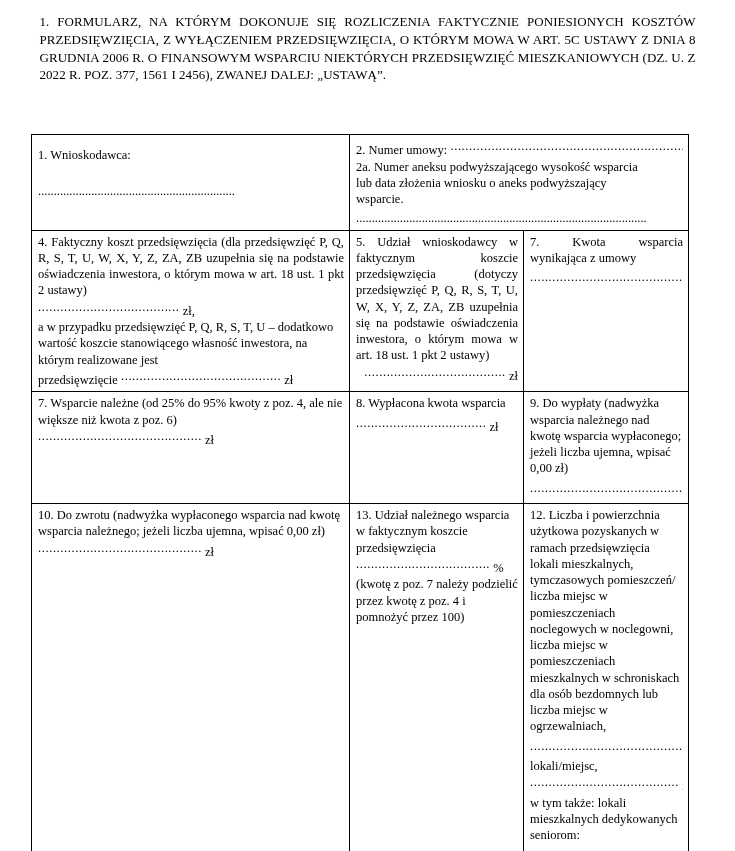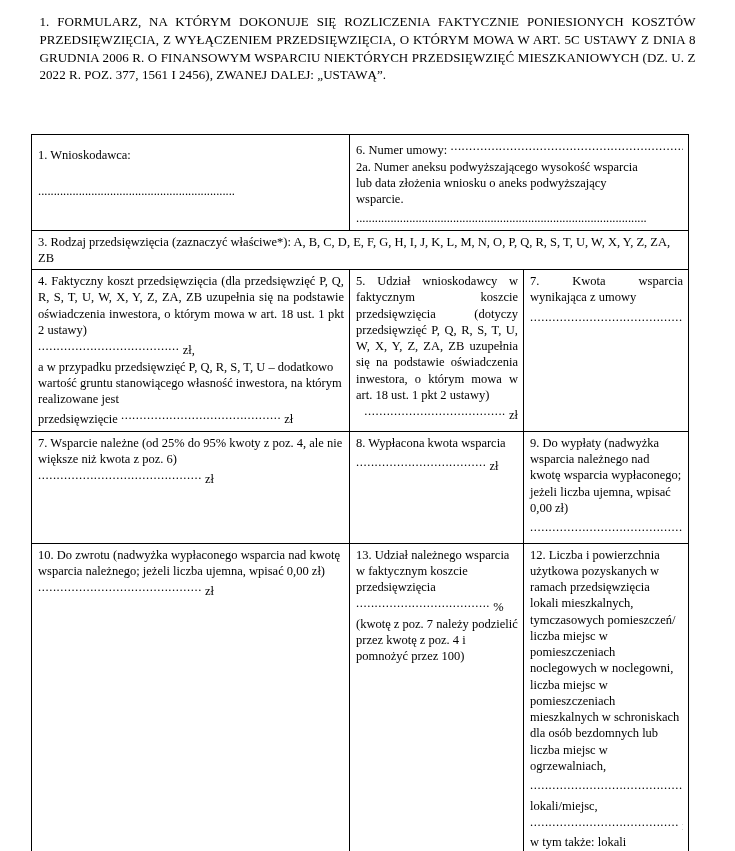--- a/index.html
+++ b/index.html
@@ -114,40 +114,35 @@
     <tbody>
 
       <tr>
         <td style="height:84px;">
           <span class="spacer-2"></span>
           <span class="cell-inner">1. Wnioskodawca:</span>
           <span class="spacer-3"></span>
           <span class="dotline">...............................................................</span>
         </td>
         <td colspan="2">
-          <span class="dotline"><span>6. Numer umowy:</span> <span class="dots">.................................................................</span></span>
+          <span class="dotline"><span>2. Numer umowy:</span> <span class="dots">.................................................................</span></span>
           <span class="cell-inner">2a. Numer aneksu podwyższającego wysokość wsparcia</span>
           <span class="cell-inner">lub data złożenia wniosku o aneks podwyższający</span>
           <span class="cell-inner">wsparcie.</span>
           <span class="spacer-1"></span>
           <span class="dotline">.............................................................................................</span>
         </td>
       </tr>
 
-      <tr>
-        <td colspan="3">
-          <span class="cell-inner">3. Rodzaj przedsięwzięcia (zaznaczyć właściwe*): A, B, C, D, E, F, G, H, I, J, K, L, M, N, O, P, Q, R, S, T, U, W, X, Y, Z, ZA, ZB</span>
-        </td>
-      </tr>
 
       <tr>
         <td style="height:150px;">
           <span class="cell-inner just">4. Faktyczny koszt przedsięwzięcia (dla przedsięwzięć P, Q, R, S, T, U, W, X, Y, Z, ZA, ZB uzupełnia się na podstawie oświadczenia inwestora, o którym mowa w art. 18 ust. 1 pkt 2 ustawy)</span>
           <span class="dotrow"><span class="dots">......................................</span> <span class="unit">zł,</span></span>
-          <span class="cell-inner">a w przypadku przedsięwzięć P, Q, R, S, T, U – dodatkowo wartość gruntu stanowiącego własność inwestora, na którym realizowane jest</span>
+          <span class="cell-inner">a w przypadku przedsięwzięć P, Q, R, S, T, U – dodatkowo wartość koszcie stanowiącego własność inwestora, na którym realizowane jest</span>
           <span class="dotrow"><span>przedsięwzięcie</span> <span class="dots">...........................................</span> <span class="unit">zł</span></span>
         </td>
         <td>
           <span class="cell-inner just">5. Udział wnioskodawcy w faktycznym koszcie przedsięwzięcia (dotyczy przedsięwzięć P, Q, R, S, T, U, W, X, Y, Z, ZA, ZB uzupełnia się na podstawie oświadczenia inwestora, o którym mowa w art. 18 ust. 1 pkt 2 ustawy)</span>
           <span class="dotrow right"><span class="dots">......................................</span> <span class="unit">zł</span></span>
         </td>
         <td>
           <span class="cell-inner just">7. Kwota wsparcia wynikająca z umowy</span>
           <span class="spacer-1"></span>
           <span class="dotrow right"><span class="dots">..........................................</span> </span>

